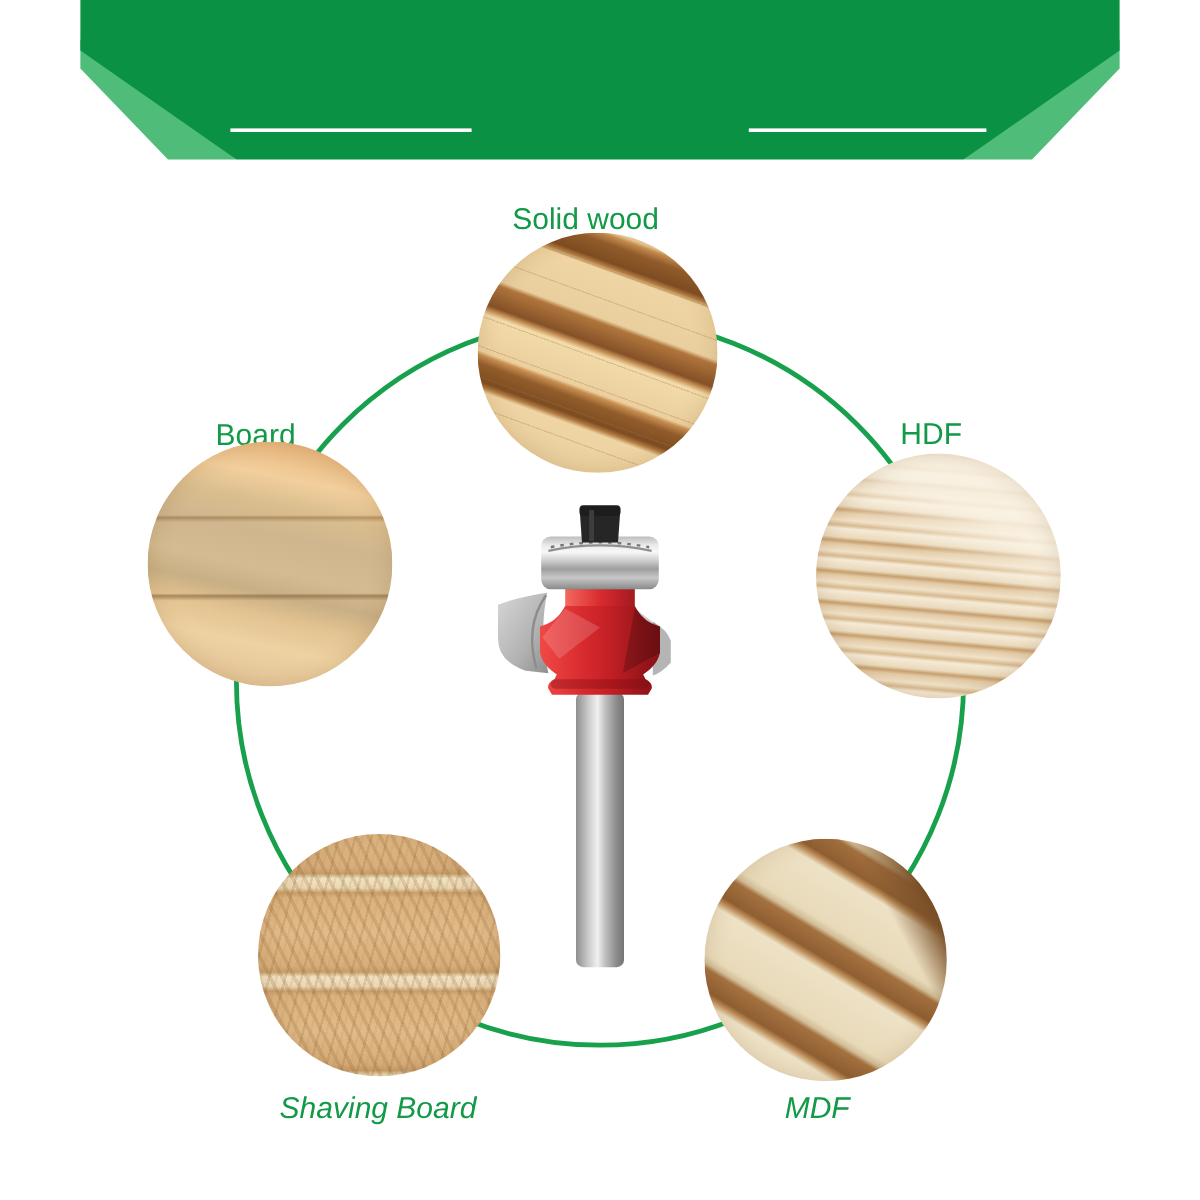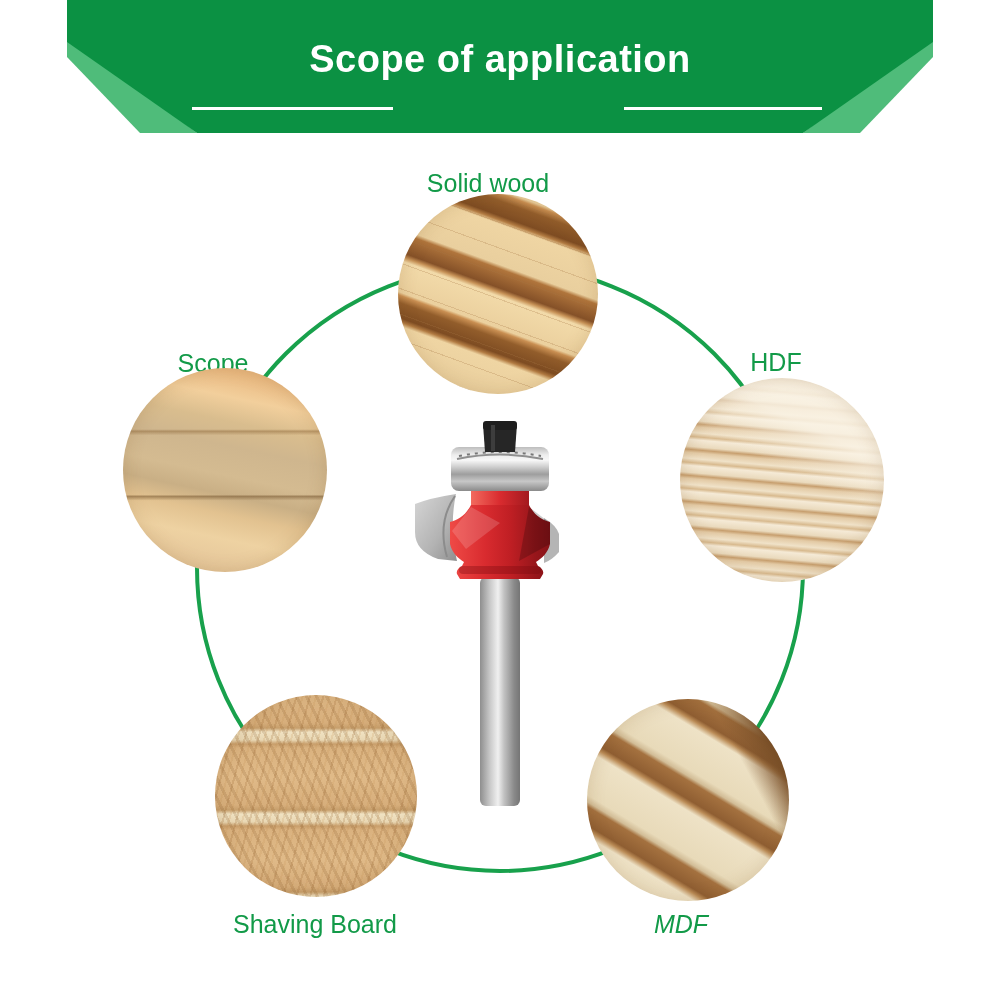--- a/index.html
+++ b/index.html
@@ -61,51 +61,50 @@
       linear-gradient(242deg, #6e4726 0%, #7a5029 14%, rgba(122,80,41,0) 26%),
       repeating-linear-gradient(211deg,
         #eee2c6 0px,#e8dab9 38px,#d2bd97 44px,#a4713f 48px,#8f5e32 64px,#bb8c57 68px,#eee2c6 74px);}
 
   
   .mat-label{position:absolute;transform:translateX(-50%);white-space:nowrap;
     color:var(--label-green,#129a48);font-size:25px;z-index:2;margin-top:11px;}
   .m-solidwood .mat-label{left:488px;top:158px;}
   .m-pine .mat-label{left:213px;top:338px;}
   .m-hdf .mat-label{left:776px;top:337px;text-align:right;}
-  .m-shaving .mat-label{left:315px;top:899px;}
+  .m-shaving .mat-label{left:315px;top:899px;font-style:italic;}
   .m-mdf .mat-label{left:681px;top:899px;font-style:italic;}
 
   
   .bit{position:absolute;left:400px;top:410px;z-index:3;}
 </style>
 </head>
 <body>
 
 <div id="page">
 
   <div class="banner">
     <svg width="1000" height="150" viewBox="0 0 1000 150" aria-hidden="true">
       <path fill="var(--banner-light-green,#4fbc7a)" d="M67,33 L197,133 L140,133 L67,57 Z"></path>
       <path fill="var(--banner-light-green,#4fbc7a)" d="M933,33 L803,133 L860,133 L933,57 Z"></path>
       <path fill="var(--banner-green,#0b9143)" d="M67,0 H933 V42 L803,133 H197 L67,42 Z"></path>
     </svg>
-    <h1 class="banner-title">Scope of application</h1>
     <div class="underline left"></div>
     <div class="underline right"></div>
   </div>
 
   <div class="connection-circle"></div>
 
   <div class="m-solidwood">
     <div class="mat-label">Solid wood</div>
     <div class="photo"></div>
   </div>
 
   <div class="m-pine">
-    <div class="mat-label">Scope</div>
+    <div class="mat-label">Board</div>
     <div class="photo"></div>
   </div>
 
   <div class="m-hdf">
     <div class="mat-label">HDF</div>
     <div class="photo"></div>
   </div>
 
   <div class="m-shaving">
     <div class="mat-label">Shaving Board</div>

